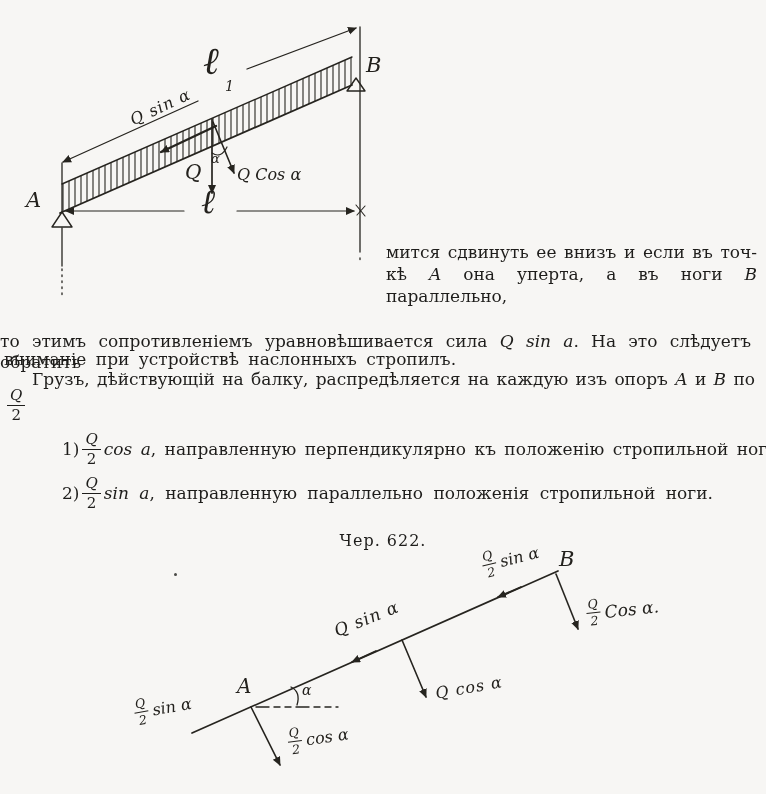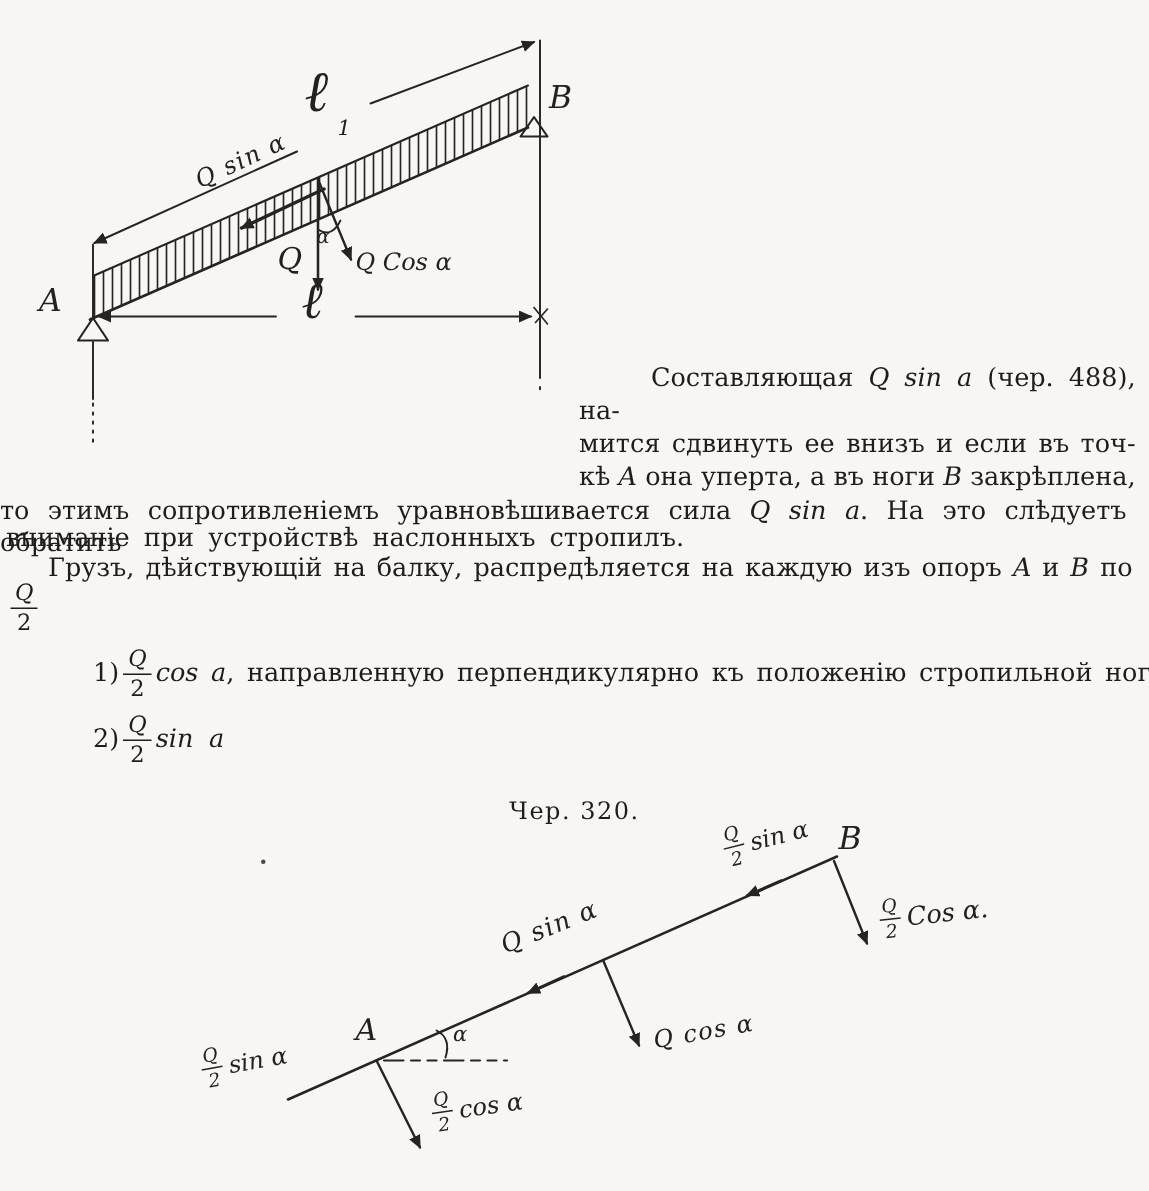--- a/index.html
+++ b/index.html
@@ -80,23 +80,22 @@
   <div class="dlabel" style="left:366px;top:53px;font-size:21px;">B</div>
   <div class="dlabel big" style="left:203px;top:42px;">ℓ</div>
   <div class="dlabel" style="left:225px;top:78px;font-size:14px;">1</div>
   <div class="dlabel" style="left:127px;top:112px;transform:rotate(-25deg);letter-spacing:1px;">Q sin α</div>
   <div class="dlabel" style="left:185px;top:160px;font-size:20px;">Q</div>
   <div class="dlabel" style="left:211px;top:151px;font-size:13px;">α</div>
   <div class="dlabel" style="left:237px;top:165px;">Q Cos α</div>
   <div class="dlabel" style="left:201px;top:181px;font-size:34px;">ℓ</div>
 
   <div class="col">
-    <div class="cline indent48"><span>Составляющая </span><span class="it">Q sin a</span><span> (чер. 488), на-</span></div>
     <div class="cline"><span>мится сдвинуть ее внизъ и если въ точ-</span></div>
-    <div class="cline"><span>кѣ </span><span class="it">A</span><span> она уперта, а въ ноги </span><span class="it">B</span><span> закрѣплена,</span></div>
+    <div class="cline"><span>кѣ </span><span class="it">A</span><span> она уперта, а въ ноги </span><span class="it">B</span><span> параллельно,</span></div>
   </div>
 
   <div class="line just" style="left:0;top:331px;width:751px;"><span>то этимъ сопротивленіемъ уравновѣшивается сила </span><span class="it">Q sin a</span><span>. На это слѣдуетъ обратить</span></div>
   <div class="line ws4" style="left:4px;top:349px;"><span>вниманіе при устройствѣ наслонныхъ стропилъ.</span></div>
   <div class="line just indent28" style="left:4px;top:369px;width:751px;"><span>Грузъ, дѣйствующій на балку, распредѣляется на каждую изъ опоръ </span><span class="it">A</span><span> и </span><span class="it">B</span><span> по</span></div>
   <div class="line flexline" style="left:4px;top:388px;height:34px;">
       <span class="frac">
         <span class="fn">Q</span>
         <span class="fd">2</span>
       </span>
@@ -111,23 +110,24 @@
       <span class="it">cos a</span>
       <span>, направленную перпендикулярно къ положенію стропильной ноги и</span>
     </div>
   <div class="line flexline ws5" style="left:62px;top:476px;height:34px;">
       <span>2) </span>
       <span class="frac">
         <span class="fn">Q</span>
         <span class="fd">2</span>
       </span>
       <span class="it">sin a</span>
+      <span>, направленную параллельно положенія стропильной ноги.</span>
     </div>
 
-  <div class="caption">Чер. 320.</div>
+  <div class="caption">Чер. 622.</div>
 
   <div class="speck"></div>
 
   <svg style="top:550px;" width="766" height="244" viewBox="0 550 766 244">
     <defs>
       <marker id="ar2" markerUnits="userSpaceOnUse" markerWidth="11" markerHeight="9" refX="8" refY="4" orient="auto">
         <path d="M0,0 L9,4 L0,8 Z" fill="#26241f"></path>
       </marker>
     </defs>
 

